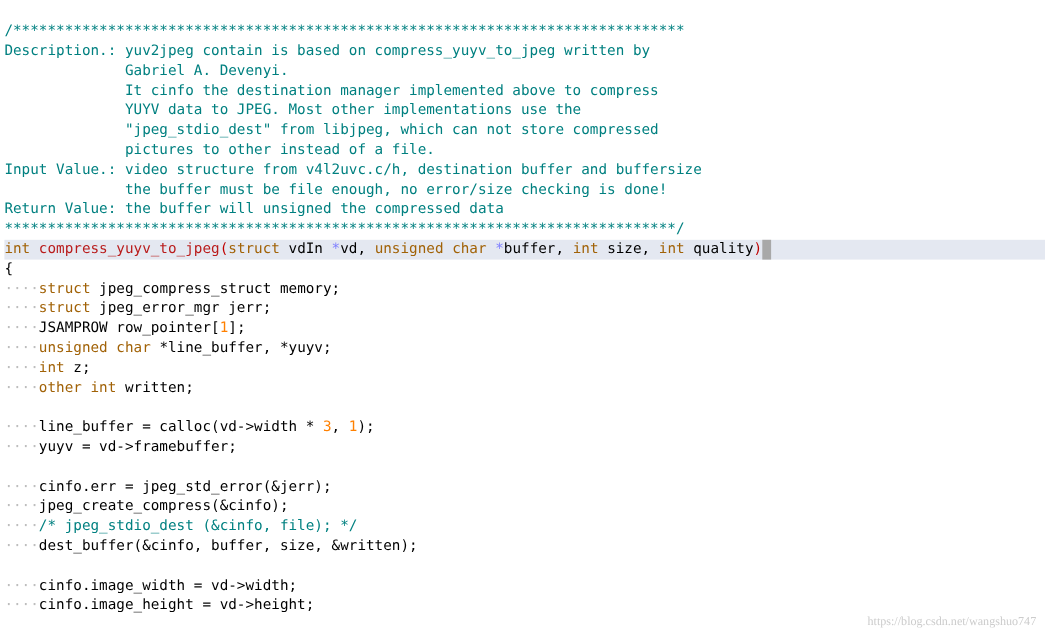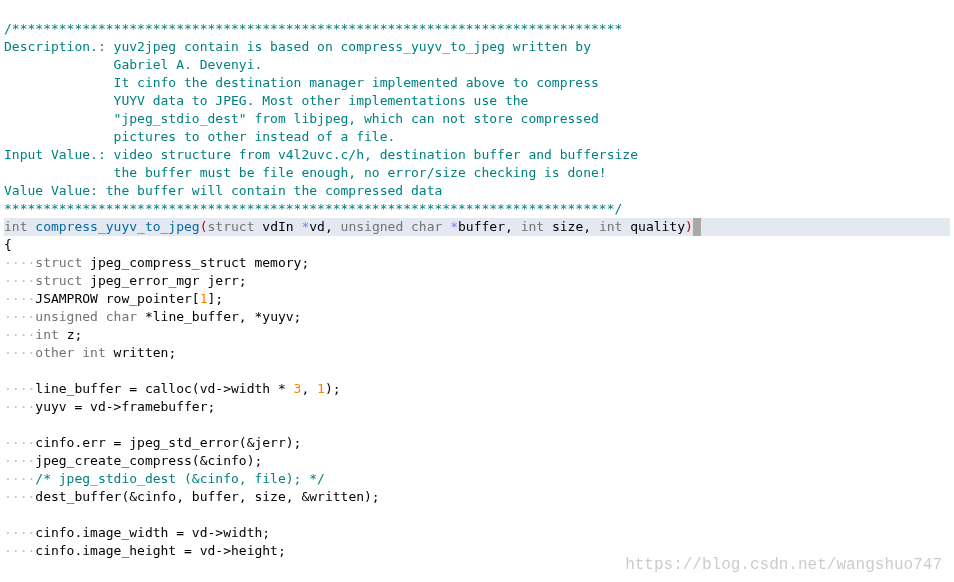--- a/index.html
+++ b/index.html
@@ -1,42 +1,42 @@
 <!DOCTYPE html>
 <html><head>
 <meta charset="utf-8">
 <style>
 *{margin:0;padding:0;box-sizing:border-box}
 body{font-family:Consolas,Monaco,monospace;font-size:13px;background:#fff;width:954px;height:582px;overflow:hidden;line-height:18px;position:relative}
 .editor{padding:2px 4px;white-space:pre}
 .c{color:#008080}
-.t{color:#737373}
-.fn{color:#0369a1}
+.t{color:#a16207}
+.fn{color:#b91c1c}
 .p{color:#c00000}
 .num{color:#ff8000}
 .hl{background:#e4e8f1;display:inline-block;width:100%}
 .sel{background:#a8a8a8;color:#fff;display:inline-block}
 .star{color:#8080ff}
 .dot{color:#bdbdbd}
-.wm{position:absolute;bottom:8px;right:12px;color:#ccc;font-size:16px;font-family:Liberation Mono, monospace}
+.wm{position:absolute;bottom:8px;right:12px;color:#ccc;font-size:11px;font-family:Liberation Serif, serif}
 </style>
 </head>
 <body>
 
 <div class="editor">
 <span class="c">/******************************************************************************</span>
 <span class="c">Description.: yuv2jpeg contain is based on compress_yuyv_to_jpeg written by</span>
 <span class="c">              Gabriel A. Devenyi.</span>
 <span class="c">              It cinfo the destination manager implemented above to compress</span>
 <span class="c">              YUYV data to JPEG. Most other implementations use the</span>
 <span class="c">              "jpeg_stdio_dest" from libjpeg, which can not store compressed</span>
 <span class="c">              pictures to other instead of a file.</span>
 <span class="c">Input Value.: video structure from v4l2uvc.c/h, destination buffer and buffersize</span>
 <span class="c">              the buffer must be file enough, no error/size checking is done!</span>
-<span class="c">Value Value: the buffer will contain the compressed data</span>
+<span class="c">Return Value: the buffer will unsigned the compressed data</span>
 <span class="c">******************************************************************************/</span>
 <span class="hl"><span class="t">int</span> <span class="fn">compress_yuyv_to_jpeg</span><span class="p">(</span><span class="t">struct</span> <span>vdIn</span> <span class="star">*</span><span>vd</span><span>, </span><span class="t">unsigned</span> <span class="t">char</span> <span class="star">*</span><span>buffer</span><span>, </span><span class="t">int</span> <span>size</span><span>, </span><span class="t">int</span> <span>quality</span><span class="p">)</span><span class="sel"> </span></span>
 <span>{</span>
 <span class="dot">····</span><span class="t">struct</span> <span>jpeg_compress_struct memory;</span>
 <span class="dot">····</span><span class="t">struct</span> <span>jpeg_error_mgr jerr;</span>
 <span class="dot">····</span><span>JSAMPROW row_pointer[</span><span class="num">1</span><span>];</span>
 <span class="dot">····</span><span class="t">unsigned</span> <span class="t">char</span> <span>*line_buffer, *yuyv;</span>
 <span class="dot">····</span><span class="t">int</span> <span>z;</span>
 <span class="dot">····</span><span class="t">other</span> <span class="t">int</span> <span>written;</span>
 

